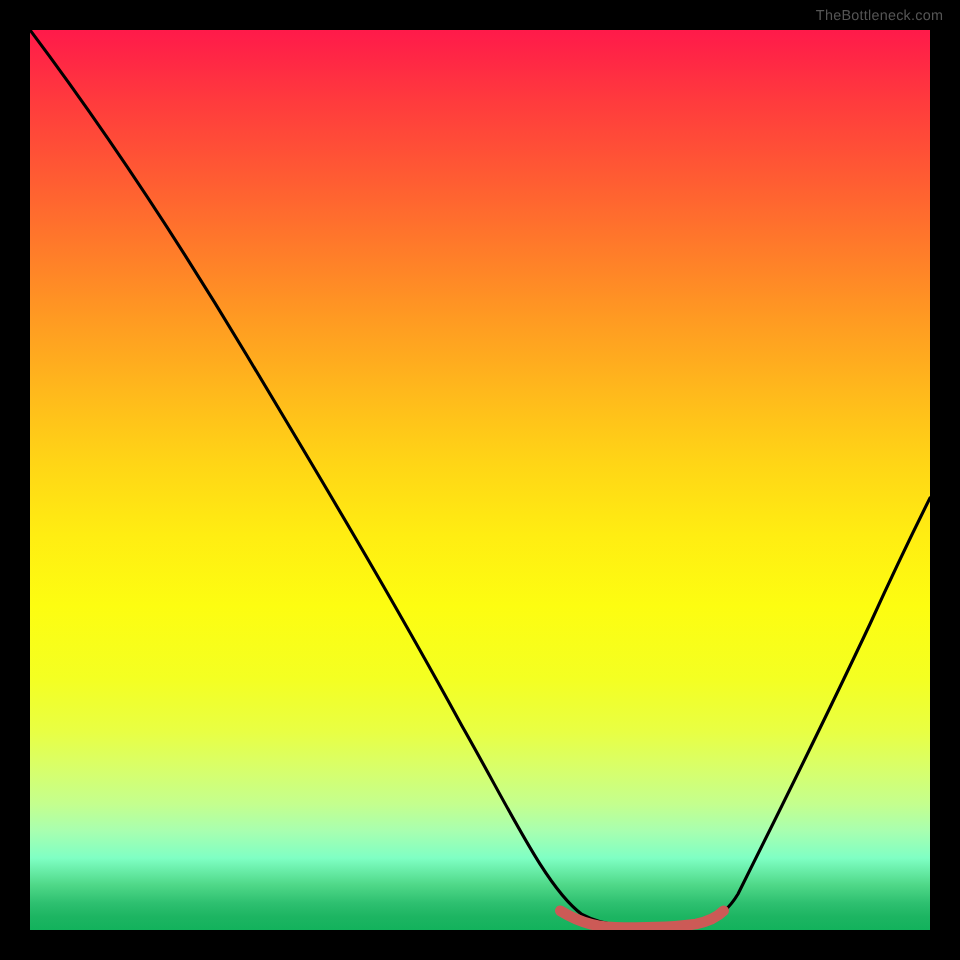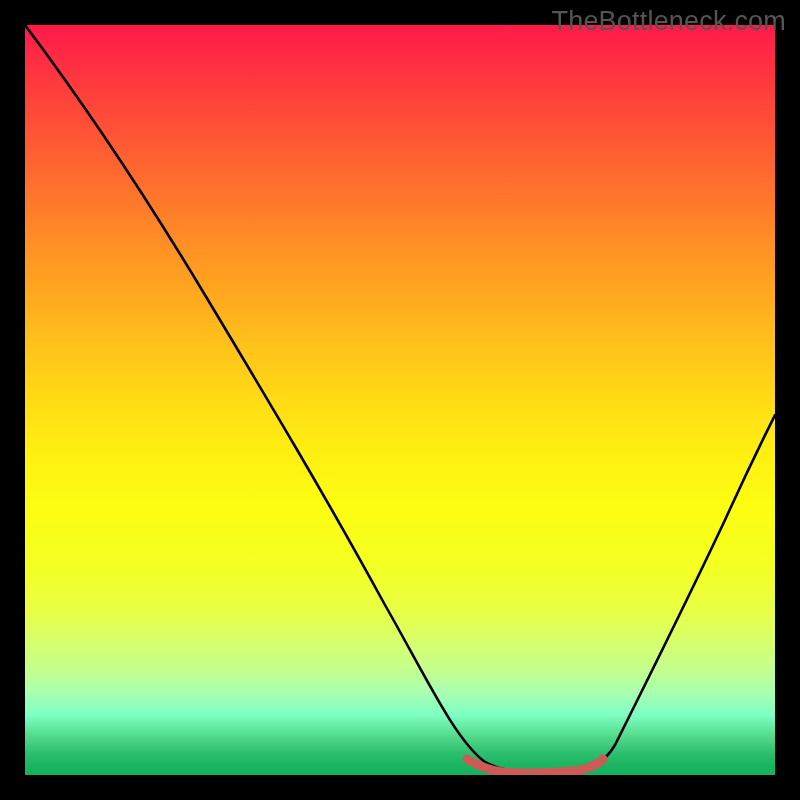--- a/index.html
+++ b/index.html
@@ -48,21 +48,21 @@
     position: absolute;
     inset: 0;
     width: 100%;
     height: 100%;
   }
   .watermark {
     position: absolute;
     top: 6px;
     right: 14px;
     color: #555;
-    font-size: 27px;
+    font-size: 12px;
     font-weight: 400;
     letter-spacing: 0.2px;
   }
 </style>
 </head>
 <body>
 
 <div class="plot-area">
   <div class="gradient-bg"></div>
   <svg class="curve" viewBox="0 0 750 750" preserveAspectRatio="none">

